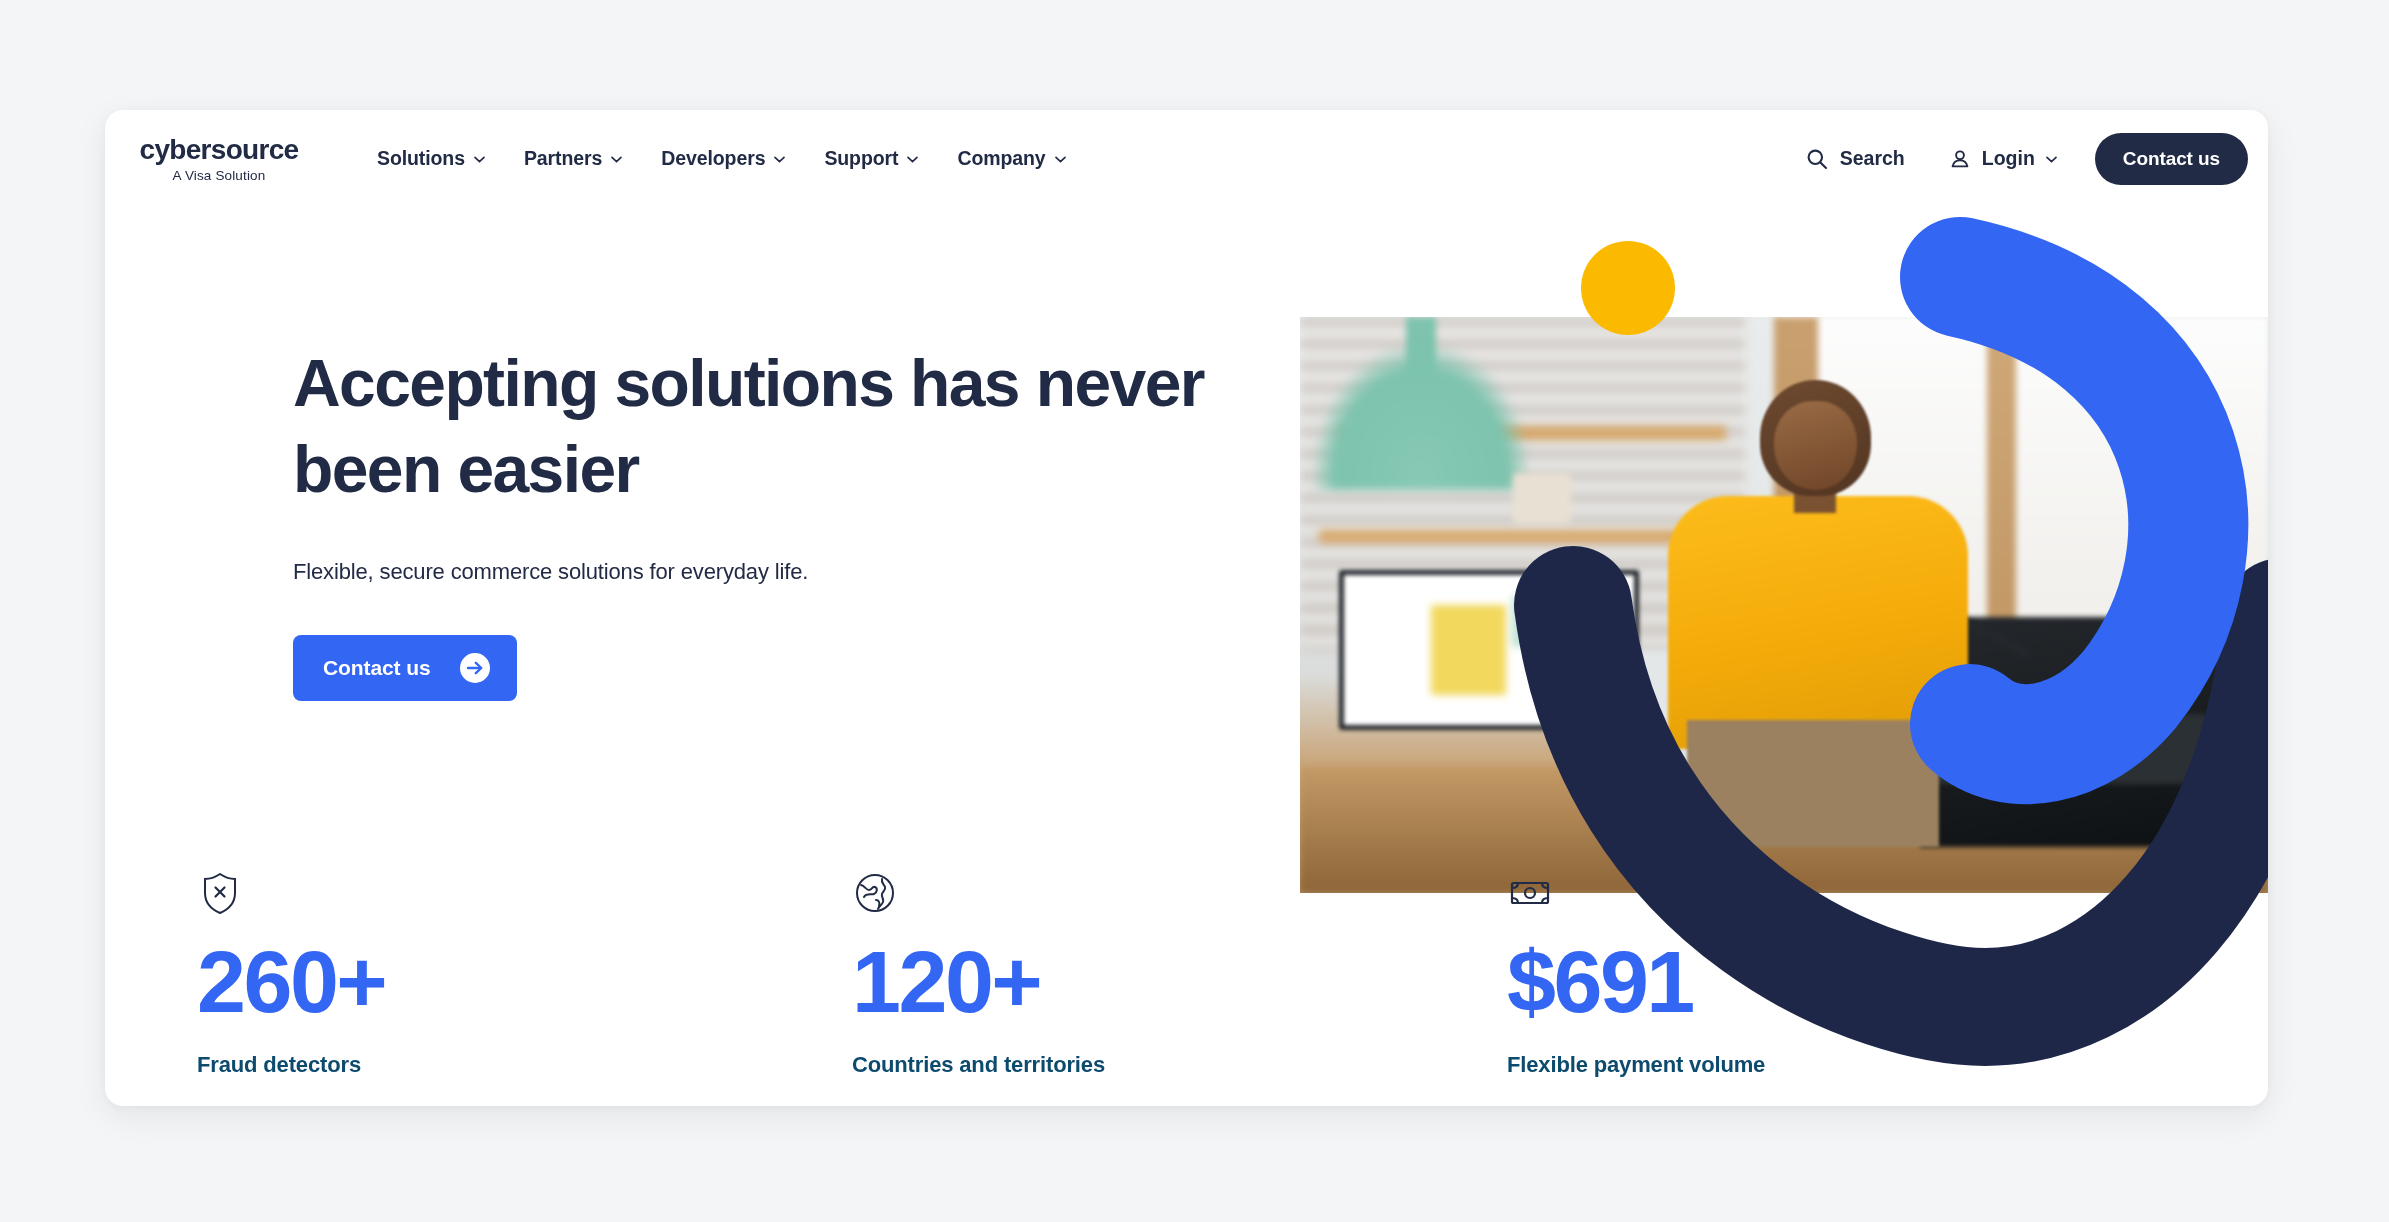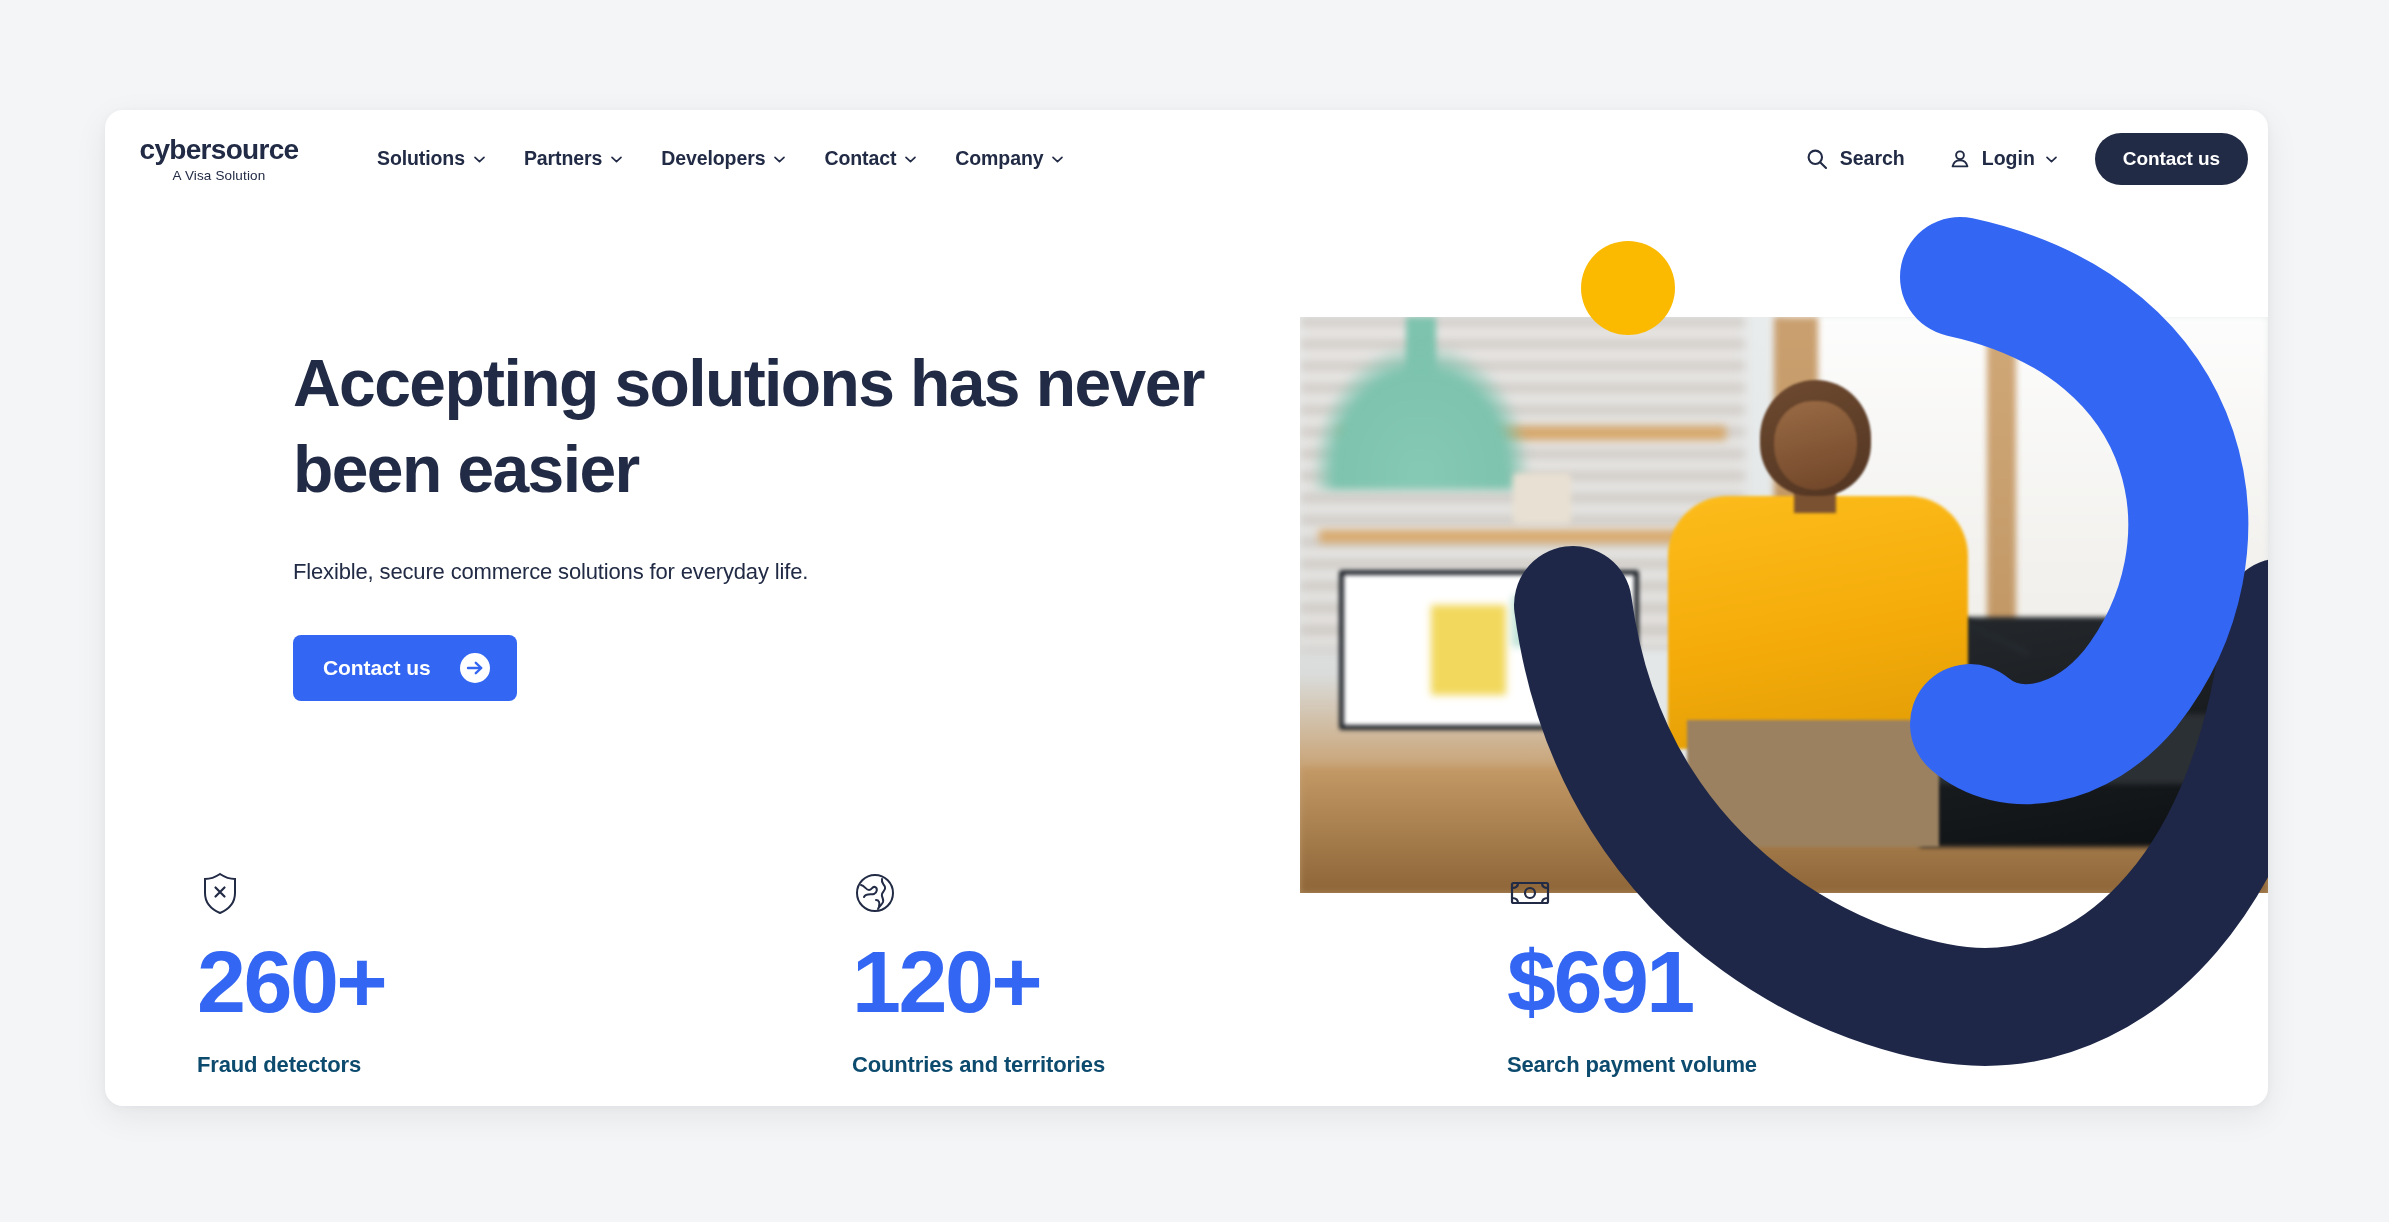--- a/index.html
+++ b/index.html
@@ -423,21 +423,21 @@
         </div>
         <div class="navitem">
           <span class="navitem-label">Developers</span>
           <span class="chev">
             <svg class="arc-svg" viewBox="0 0 11 7">
                 <path d="M1 1.4 L5.5 5.6 L10 1.4" fill="none" stroke="#222b45" stroke-width="1.7" stroke-linecap="round" stroke-linejoin="round"></path>
               </svg>
           </span>
         </div>
         <div class="navitem">
-          <span class="navitem-label">Contact</span>
+          <span class="navitem-label">Support</span>
           <span class="chev">
             <svg class="arc-svg" viewBox="0 0 11 7">
                 <path d="M1 1.4 L5.5 5.6 L10 1.4" fill="none" stroke="#222b45" stroke-width="1.7" stroke-linecap="round" stroke-linejoin="round"></path>
               </svg>
           </span>
         </div>
         <div class="navitem">
           <span class="navitem-label">Company</span>
           <span class="chev">
             <svg class="arc-svg" viewBox="0 0 11 7">
@@ -569,19 +569,19 @@
           <svg class="arc-svg" viewBox="0 0 46 46">
             <rect x="5" y="13" width="36" height="20" rx="1.5" fill="none" stroke="#222b45" stroke-width="2.2"></rect>
             <circle cx="23" cy="23" r="5" fill="none" stroke="#222b45" stroke-width="2.2"></circle>
             <path d="M5 18 C 9 18, 11 16, 11 13" fill="none" stroke="#222b45" stroke-width="2.2"></path>
             <path d="M41 18 C 37 18, 35 16, 35 13" fill="none" stroke="#222b45" stroke-width="2.2"></path>
             <path d="M5 28 C 9 28, 11 30, 11 33" fill="none" stroke="#222b45" stroke-width="2.2"></path>
             <path d="M41 28 C 37 28, 35 30, 35 33" fill="none" stroke="#222b45" stroke-width="2.2"></path>
           </svg>
         </div>
         <p class="stat-value">$691</p>
-        <p class="stat-label">Search payment volume</p>
+        <p class="stat-label">Flexible payment volume</p>
       </div>
 
     </div>
 
   </div>
 </div>
 
 </body></html>

